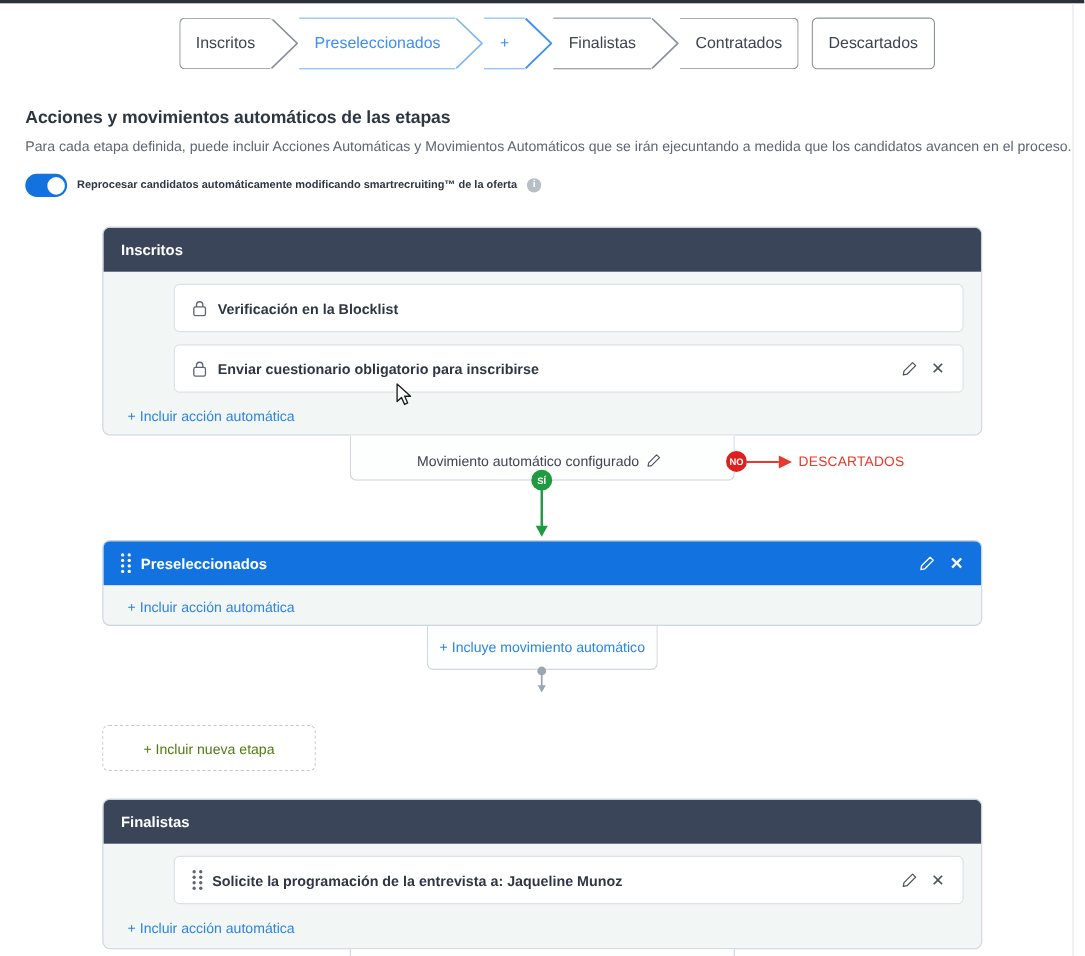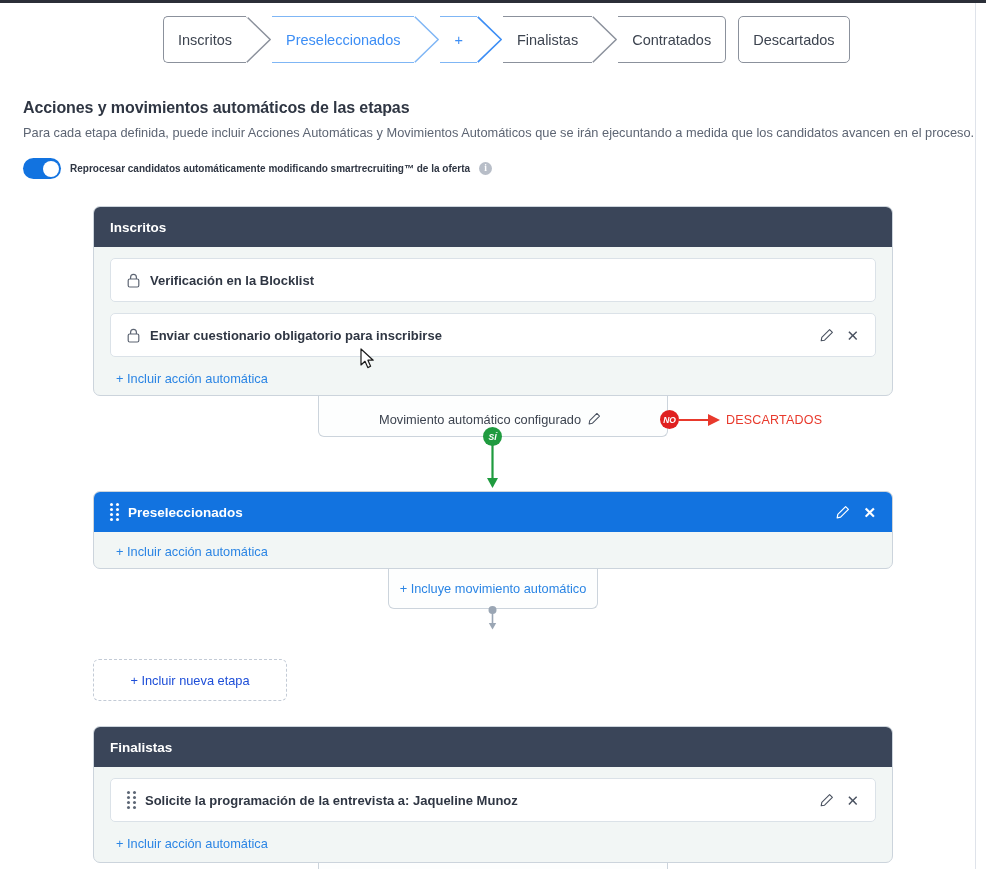--- a/index.html
+++ b/index.html
@@ -142,20 +142,21 @@
 
   .action-row {
     height: 44px;
     background: #ffffff;
     border: 1px solid #dbe2e8;
     border-radius: 5px;
     display: flex; align-items: center;
     padding: 0 16px;
     margin-bottom: 11px;
     font-size: 13px;
+    margin-left: 48px;
   }
   .action-row .lbl-main { color: #2f3643; font-weight: bold; }
   .action-row .lbl-sub { color: #6e7685; font-weight: normal; margin-left: 5px; }
   .action-row .spacer { flex: 1 1 auto; }
   .row-actions { display: flex; align-items: center; gap: 12px; color: #4a5260; }
 
   .add-action {
     color: #2b85e4; font-size: 12.8px;
     padding: 3px 0 13px 22px;
     cursor: pointer;
@@ -178,21 +179,20 @@
     position: absolute;
     font-size: 12.8px; color: #3d4450;
     white-space: nowrap;
   }
   .badge {
     position: absolute;
     border-radius: 50%;
     color: #ffffff; font-size: 8.5px; font-weight: bold;
     display: flex; align-items: center; justify-content: center;
     cursor: pointer;
-    font-style: italic;
   }
   .badge.yes { background: #1f9b3f; width: 19px; height: 19px; }
   .badge.no  { background: #e02020; width: 19px; height: 19px; }
   .disc-label {
     position: absolute;
     color: #e8392c; font-size: 12.5px; letter-spacing: 0.2px;
     white-space: nowrap;
   }
 
   .add-mov-box {
@@ -205,21 +205,21 @@
     color: #2b85e4; font-size: 12.8px;
     cursor: pointer;
   }
 
   .new-stage-btn {
     position: absolute;
     border: 1px dashed #c3cbd6;
     border-radius: 6px;
     background: transparent;
     display: flex; align-items: center; justify-content: center;
-    color: #1d4ed8; font-size: 12.8px;
+    color: #4d7c0f; font-size: 12.8px;
     cursor: pointer;
   }
 
   svg.conn { position: absolute; overflow: visible; }
 
   
   #cursor { position: absolute; left: 360px; top: 345px; }
 </style>
 </head>
 <body>

